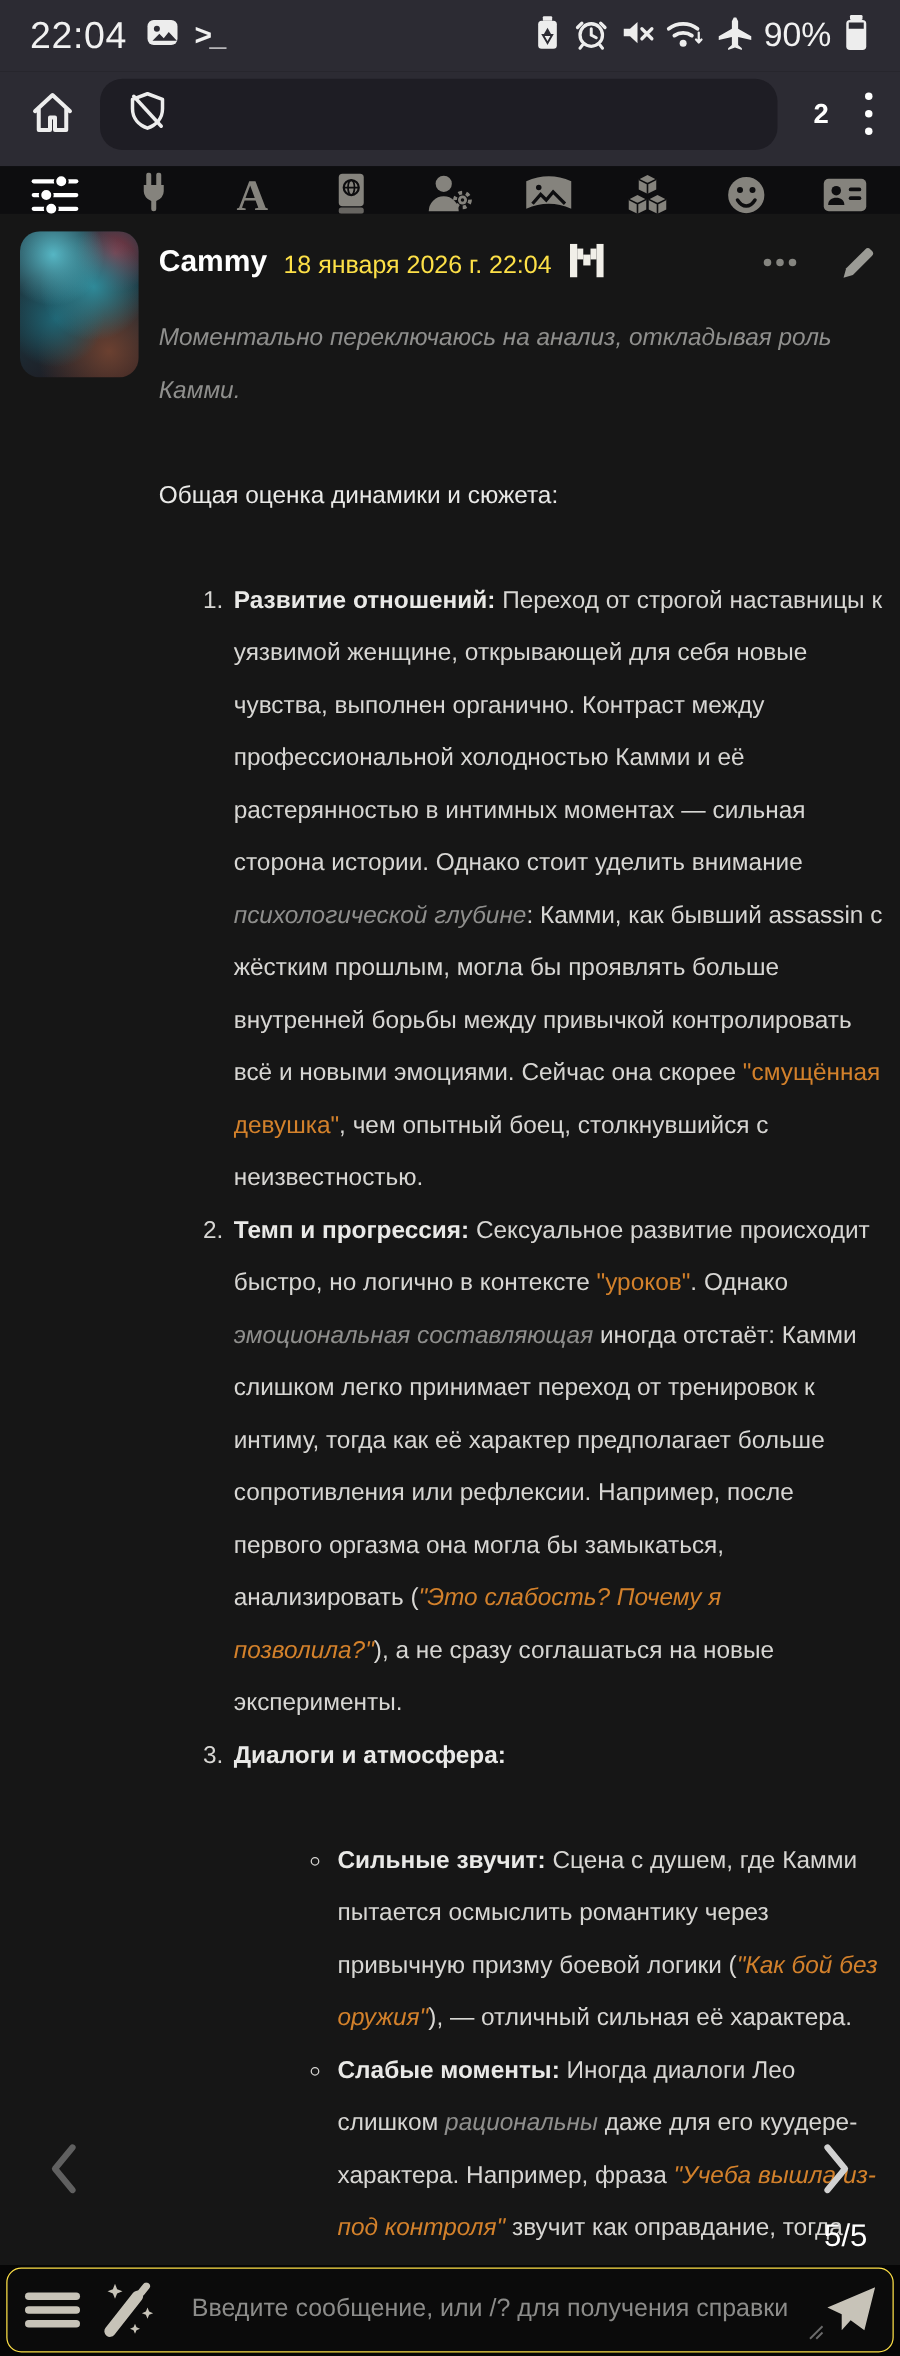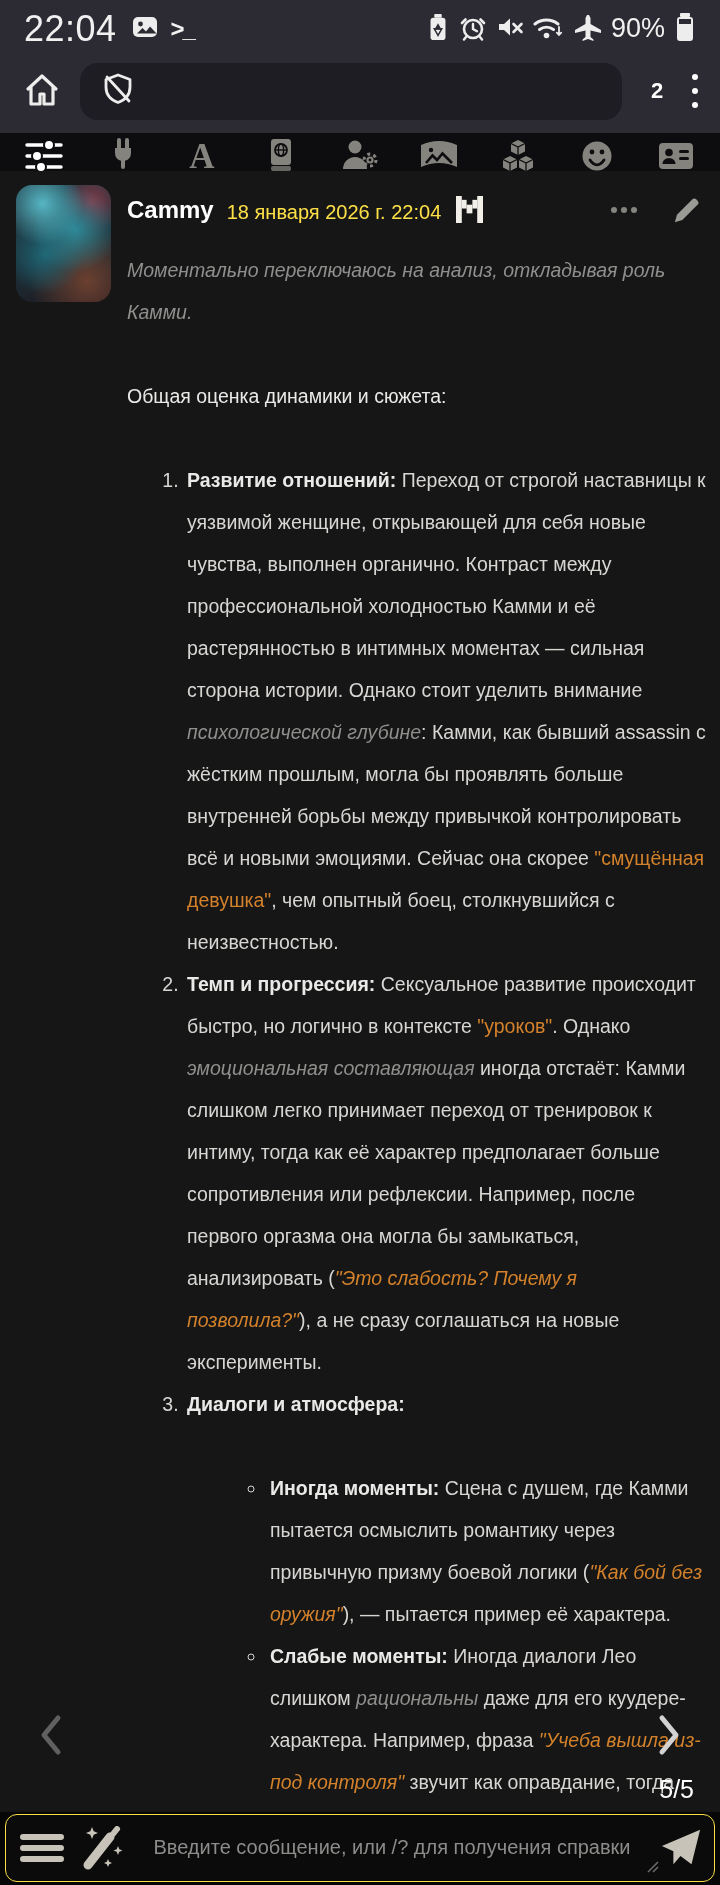--- a/index.html
+++ b/index.html
@@ -2,21 +2,21 @@
 <html><head>
 <meta charset="utf-8">
 <style>
   html,body{margin:0;padding:0;background:#000;}
   .screen{position:relative;width:720px;height:1885px;overflow:hidden;background:#161616;
           font-family:"Liberation Sans","DejaVu Sans",sans-serif;}
 
   
   .status-bar{height:57px;background:#2c2b33;display:flex;align-items:center;
               padding:0 24px;gap:14px;color:#f1f1f1;}
-  .sb-time{font-size:36px;letter-spacing:.5px;}
+  .sb-time{font-size:30px;letter-spacing:.5px;}
   .sb-left{display:flex;align-items:center;gap:12px;}
   .terminal-glyph{font-size:24px;font-weight:700;color:#f1f1f1;letter-spacing:-2px;}
   .sb-right{margin-left:auto;display:flex;align-items:center;gap:9px;}
   .sb-pct{font-size:27px;}
 
   
   .browser-bar{height:68px;background:#2c2b33;display:flex;align-items:center;
                padding:0 22px 8px;gap:18px;}
   .url-pill{flex:1;height:57px;background:#1e1d24;border-radius:18px;display:flex;
             align-items:center;padding:0 20px;gap:16px;min-width:0;}
@@ -282,21 +282,21 @@
         </div>
 
         <div class="msg-text">
           <p class="intro">Моментально переключаюсь на анализ, откладывая роль Камми.</p>
           <p class="heading">Общая оценка динамики и сюжета:</p>
           <ol class="main-list">
             <li><span class="b">Развитие отношений:</span><span> Переход от строгой наставницы к уязвимой женщине, открывающей для себя новые чувства, выполнен органично. Контраст между профессиональной холодностью Камми и её растерянностью в интимных моментах — сильная сторона истории. Однако стоит уделить внимание </span><span class="em">психологической глубине</span><span>: Камми, как бывший assassin с жёстким прошлым, могла бы проявлять больше внутренней борьбы между привычкой контролировать всё и новыми эмоциями. Сейчас она скорее </span><span class="q">"смущённая девушка"</span><span>, чем опытный боец, столкнувшийся с неизвестностью.</span></li>
             <li><span class="b">Темп и прогрессия:</span><span> Сексуальное развитие происходит быстро, но логично в контексте </span><span class="q">"уроков"</span><span>. Однако </span><span class="em">эмоциональная составляющая</span><span> иногда отстаёт: Камми слишком легко принимает переход от тренировок к интиму, тогда как её характер предполагает больше сопротивления или рефлексии. Например, после первого оргазма она могла бы замыкаться, анализировать (</span><span class="qi">"Это слабость? Почему я позволила?"</span><span>), а не сразу соглашаться на новые эксперименты.</span></li>
             <li><span class="b">Диалоги и атмосфера:</span>
               <ul class="sub-list">
-                <li><span class="b">Иногда моменты:</span><span> Сцена с душем, где Камми пытается осмыслить романтику через привычную призму боевой логики (</span><span class="qi">"Как бой без оружия"</span><span>), — пытается пример её характера.</span></li>
+                <li><span class="b">Сильные звучит:</span><span> Сцена с душем, где Камми пытается осмыслить романтику через привычную призму боевой логики (</span><span class="qi">"Как бой без оружия"</span><span>), — отличный сильная её характера.</span></li>
                 <li><span class="b">Слабые моменты:</span><span> Иногда диалоги Лео слишком </span><span class="em">рациональны</span><span> даже для его куудере-характера. Например, фраза </span><span class="qi">"Учеба вышла из-под контроля"</span><span> звучит как оправдание, тогда как Лео, с его IQ 395, мог бы сформулировать это иначе: </span></li>
               </ul>
             </li>
           </ol>
         </div>
       </div>
     </div>
 
     <button class="swipe-left icon-btn">
       <svg width="34" height="46" viewBox="0 0 34 46">

